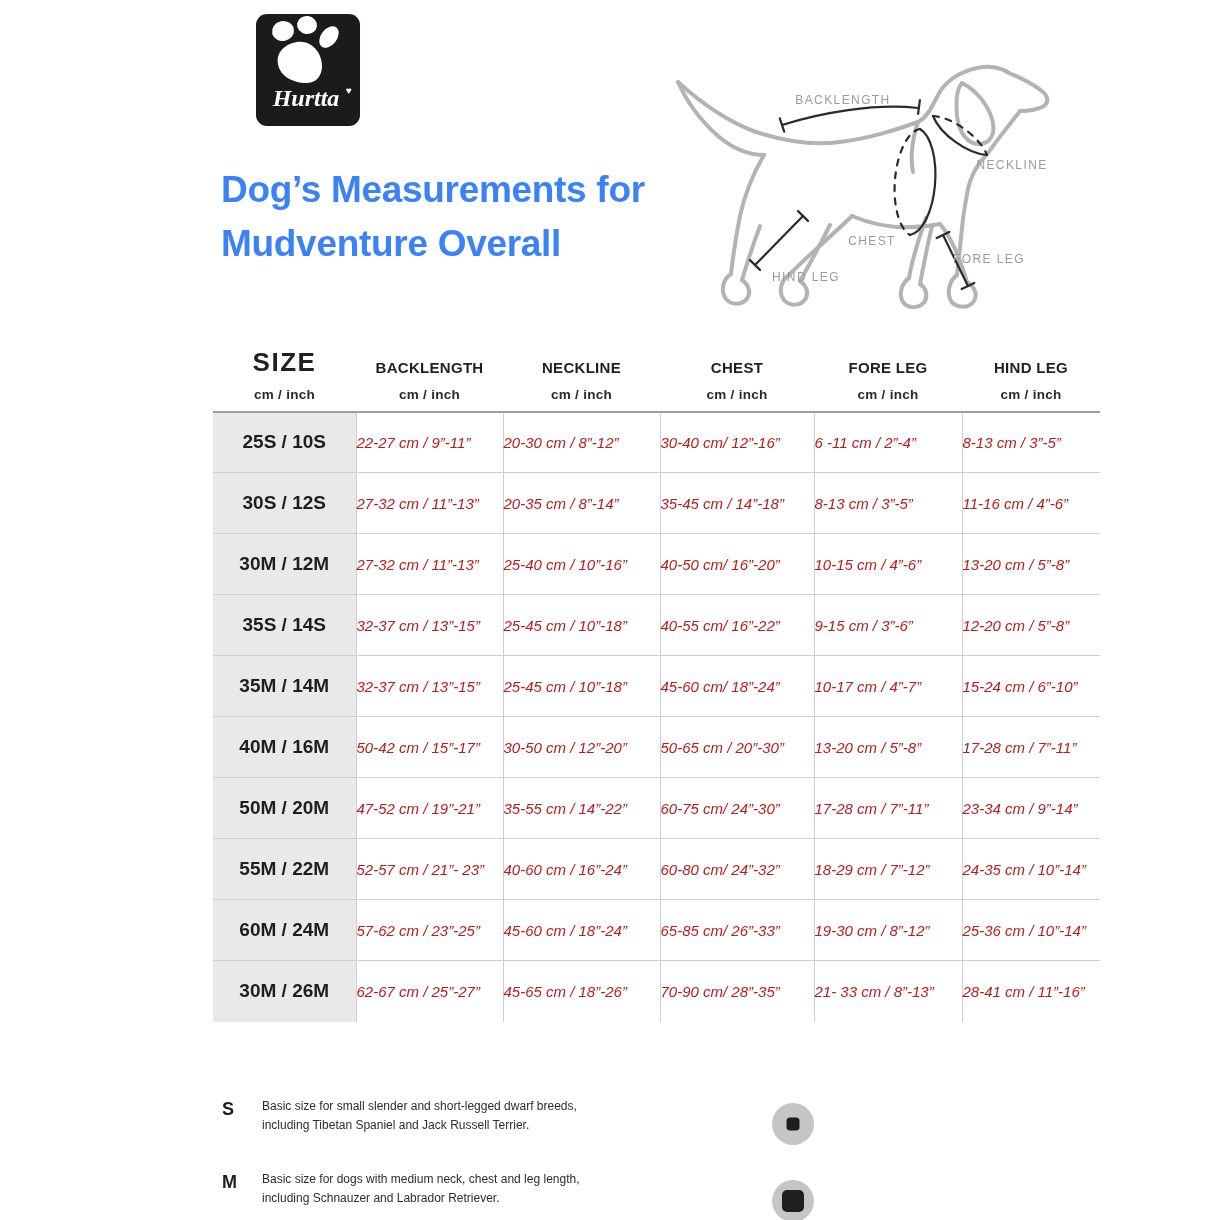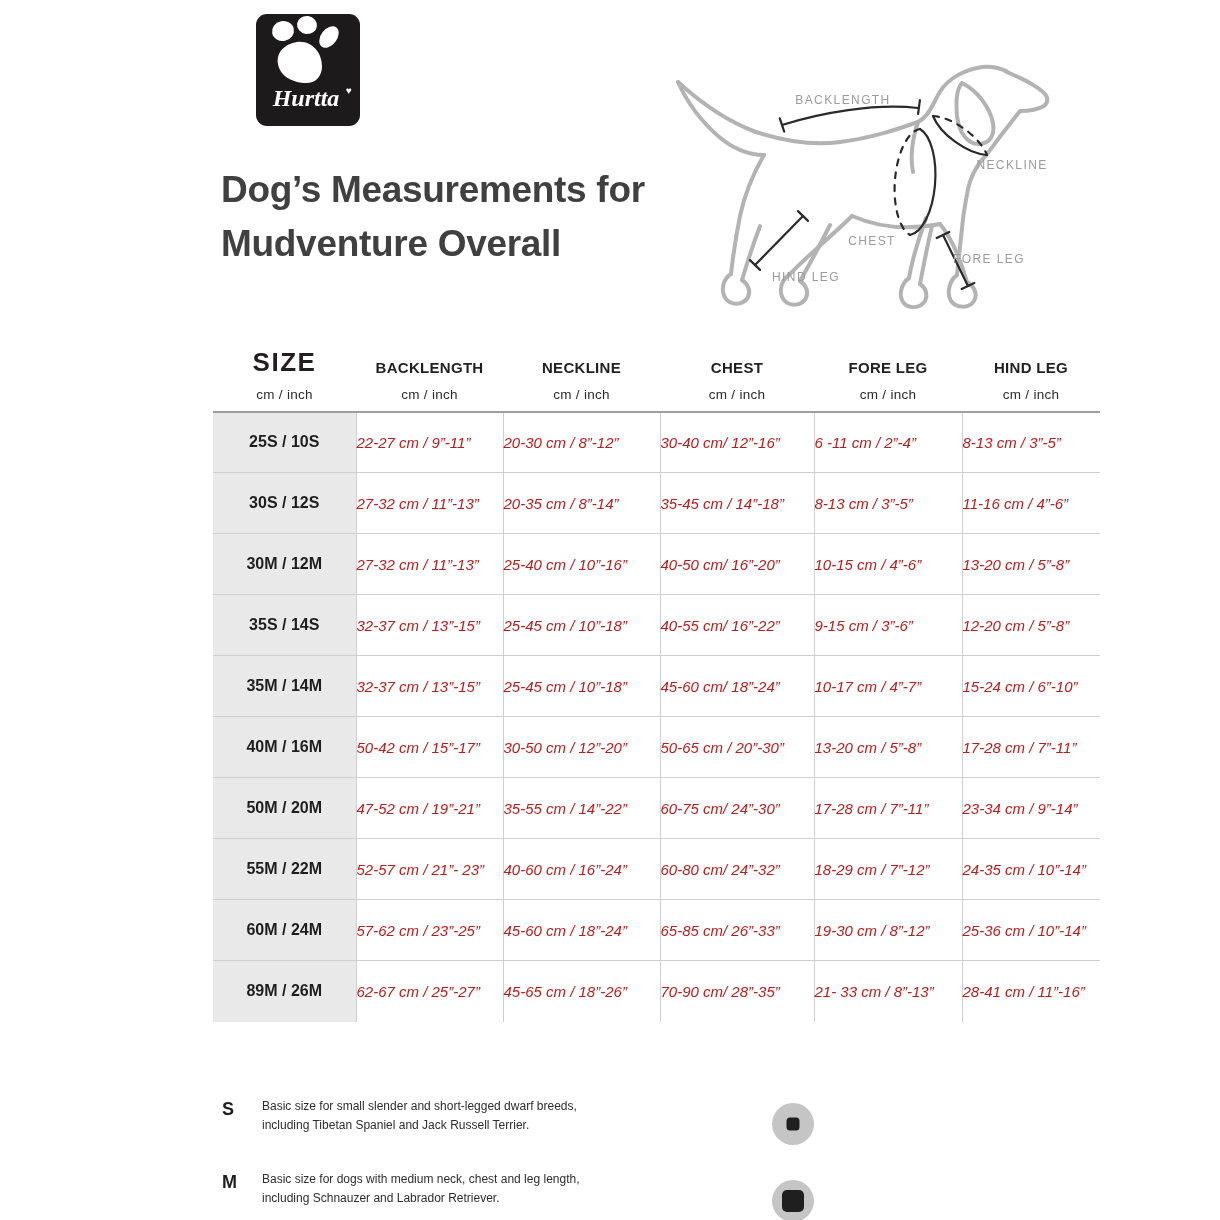--- a/index.html
+++ b/index.html
@@ -12,21 +12,21 @@
     overflow:hidden;
   }
 
   
   .logo { position:absolute; left:256px; top:14px; width:104px; height:112px; }
 
   
   .title {
     position:absolute; left:221px; top:163px; width:520px;
     font-size:37px; font-weight:bold; line-height:1.47;
-    letter-spacing:-0.3px; color:#404040;
+    letter-spacing:-0.3px; color:#3b82f6;
   }
 
   
   .dog { position:absolute; left:660px; top:28px; width:560px; height:315px; }
   .dog text {
     font-family:"Liberation Sans", sans-serif;
     font-size:12px; letter-spacing:1.4px; fill:#9b9b9b;
   }
 
   
@@ -41,30 +41,30 @@
   .size-table col.c-fore { width:148px; }
   .size-table col.c-hind { width:138px; }
 
   .size-table thead th {
     height:59px; vertical-align:bottom; padding-bottom:9px;
     text-align:center; font-weight:bold; font-size:15px; color:#231f20;
     letter-spacing:0.3px;
   }
   .size-table thead th .h-label { display:block; line-height:1.1; }
   .size-table thead th.size-h .h-label { font-size:26px; letter-spacing:1.5px; }
-  .size-table thead th .h-unit { display:block; font-weight:normal; font-size:13.5px; color:#2b2b2b; margin-top:10px; }
+  .size-table thead th .h-unit { display:block; font-weight:bold; font-size:13.5px; color:#2b2b2b; margin-top:10px; }
 
   .size-table tbody tr { height:61px; }
   .size-table tbody tr:first-child th,
   .size-table tbody tr:first-child td { border-top:2px solid #9e9e9e; }
   .size-table tbody th,
   .size-table tbody td { border-top:1px solid #cfcfcf; }
   .size-table tbody td { border-left:1px solid #cfcfcf; }
   .size-table tbody th {
-    background:#e9e9e9; font-weight:bold; font-size:16px; color:#1e1e1e;
+    background:#e9e9e9; font-weight:bold; font-size:19px; color:#1e1e1e;
     text-align:center;
   }
   .size-table tbody td {
     text-align:left; font-size:15px; color:#b91c1c; font-weight:normal;
     white-space:nowrap;
     font-style:italic;
   }
 
   
   .note { position:absolute; left:222px; width:600px; }
@@ -261,21 +261,21 @@
     </tr>
     <tr>
       <th>60M / 24M</th>
       <td>57-62 cm / 23”-25”</td>
       <td>45-60 cm / 18”-24”</td>
       <td>65-85 cm/ 26”-33”</td>
       <td>19-30 cm / 8”-12”</td>
       <td>25-36 cm / 10”-14”</td>
     </tr>
     <tr>
-      <th>89M / 26M</th>
+      <th>30M / 26M</th>
       <td>62-67 cm / 25”-27”</td>
       <td>45-65 cm / 18”-26”</td>
       <td>70-90 cm/ 28”-35”</td>
       <td>21- 33 cm / 8”-13”</td>
       <td>28-41 cm / 11”-16”</td>
     </tr>
   </tbody>
 </table>
 
 <div class="note note-s">

